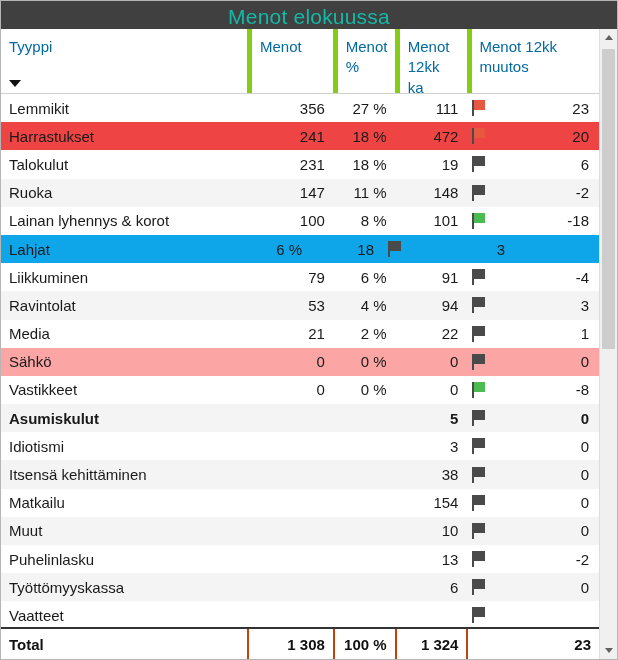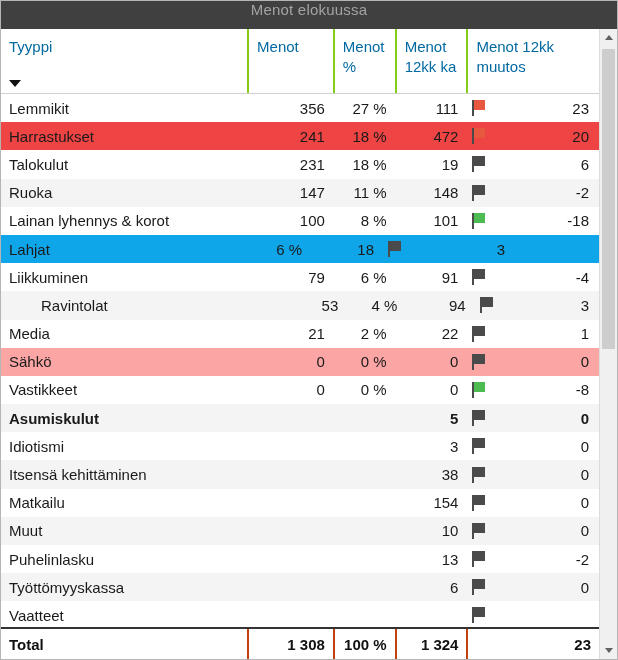--- a/index.html
+++ b/index.html
@@ -19,24 +19,24 @@
     box-sizing: border-box;
     border: 1px solid #b5b5b5;
     background: #ffffff;
     display: flex;
     flex-direction: column;
     position: relative;
   }
   .title-bar {
     height: 28px;
     background: #404040;
-    color: #a3a3a3;
-    font-size: 15px;
-    display: flex;
-    align-items: flex-start;
+    color: #14b8a6;
+    font-size: 21px;
+    display: flex;
+    align-items: flex-end;
     justify-content: center;
     flex: 0 0 auto;
     letter-spacing: 0.2px;
   }
   .table-area {
     flex: 1 1 auto;
     position: relative;
     overflow: hidden;
     display: flex;
     flex-direction: column;
@@ -63,21 +63,21 @@
   }
   .hdr .cell {
     box-sizing: border-box;
     padding: 8px 8px 0 8px;
     font-size: 15px;
     color: #0369a1;
     position: relative;
     line-height: 1.35;
   }
   .hdr .cell + .cell {
-    border-left: 2px solid #84cc16;
+    border-left: 5px solid #84cc16;
   }
   .c-type   { width: 247px; }
   .c-menot  { width: 86px; text-align: right; }
   .c-pct    { width: 62px; text-align: right; }
   .c-ka     { width: 72px; text-align: right; }
   .c-muutos { width: 133px; text-align: right; }
 
   .hdr .c-menot, .hdr .c-pct, .hdr .c-ka, .hdr .c-muutos { text-align: left; }
 
   .sort-arrow {
@@ -322,21 +322,21 @@
               <div class="cell c-pct">6 %</div>
               <div class="cell c-ka">91</div>
               <div class="cell c-muutos">
                 <span class="flag">
                   <span class="pole"></span>
                   <span class="banner" style="background: rgb(74, 74, 74);"></span>
                 </span>
                 <span>-4</span>
               </div>
             </div>
-            <div class="row" style="background: rgb(244, 244, 244); padding-left: 32px;">
+            <div class="row" style="background: rgb(244, 244, 244);">
               <div class="cell c-type">Ravintolat</div>
               <div class="cell c-menot">53</div>
               <div class="cell c-pct">4 %</div>
               <div class="cell c-ka">94</div>
               <div class="cell c-muutos">
                 <span class="flag">
                   <span class="pole"></span>
                   <span class="banner" style="background: rgb(74, 74, 74);"></span>
                 </span>
                 <span>3</span>

